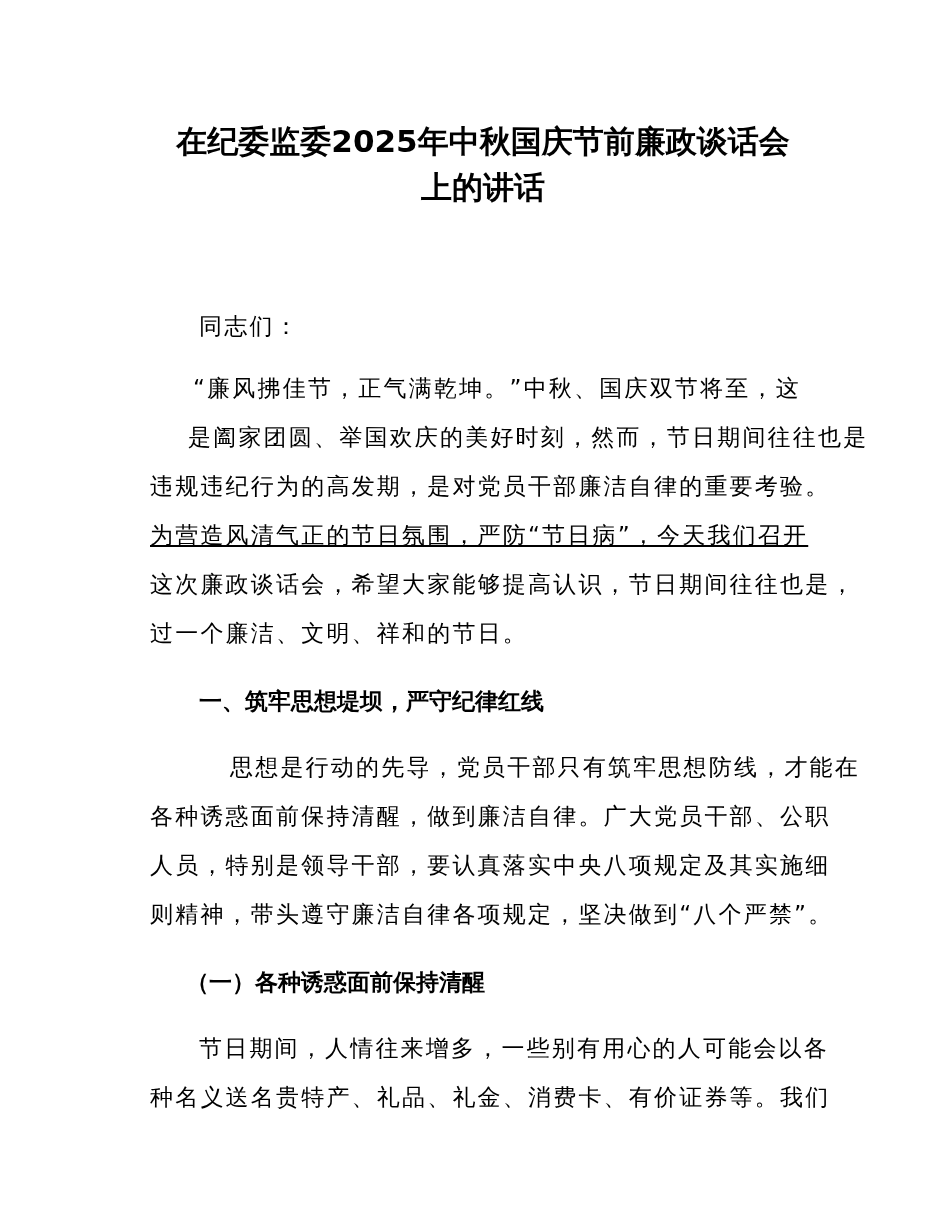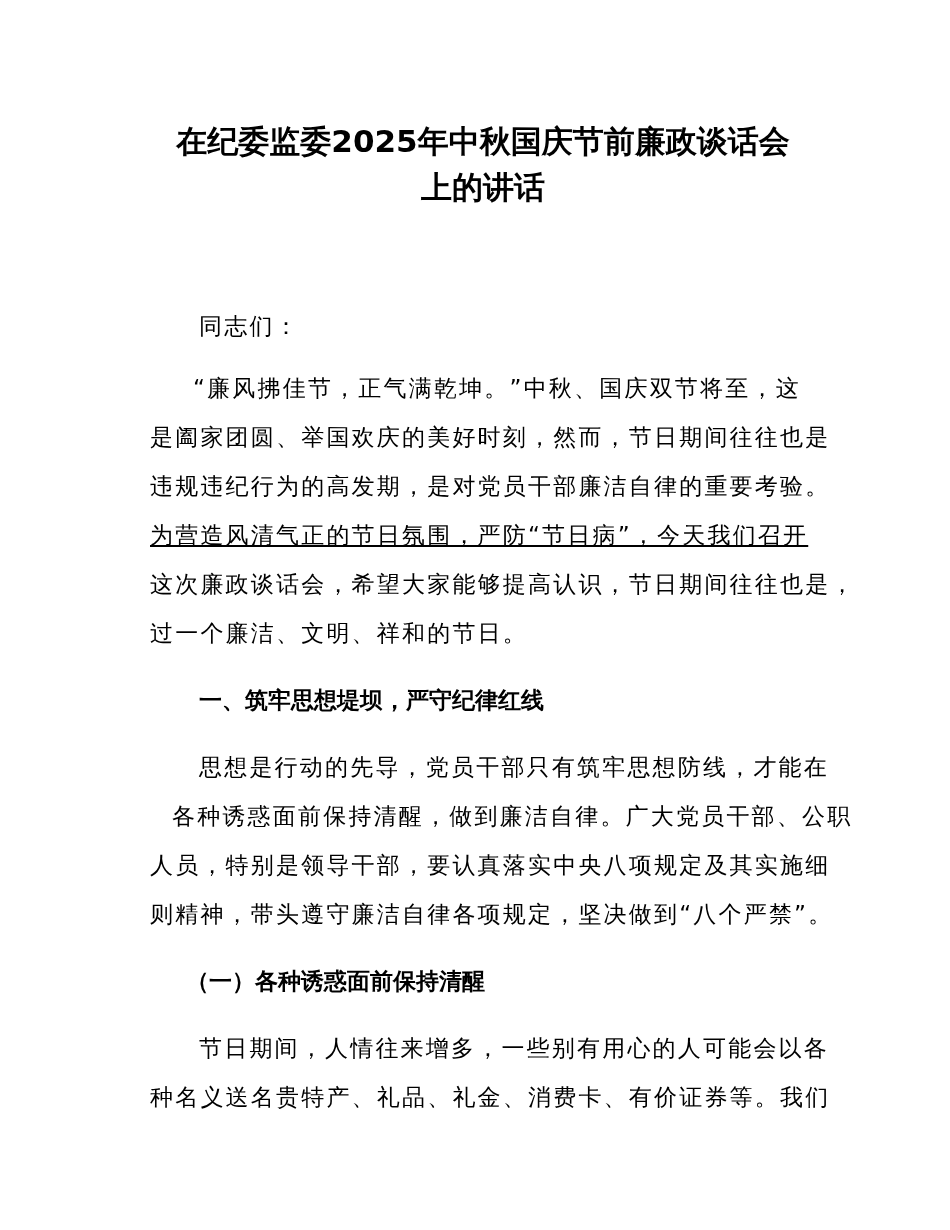--- a/index.html
+++ b/index.html
@@ -43,47 +43,46 @@
       letter-spacing: 2.2px;
       white-space: nowrap;
     }
     .indent { left: 191px; }
     .heading {
       position: absolute;
       font-size: 23px;
       line-height: 40px;
       font-weight: bold;
       white-space: nowrap;
-      font-family: Liberation Serif, serif;
     }
   </style>
 </head>
 <body>
 
 <div class="page">
 
   <div class="title title-line1">在纪委监委2025年中秋国庆节前廉政谈话会</div>
   <div class="title title-line2">上的讲话</div>
 
   <div class="para indent" style="top:302px;">同志们：</div>
 
   <div>
     <div class="para" style="top:364px; left:185px;">“廉风拂佳节，正气满乾坤。”中秋、国庆双节将至，这</div>
-    <div class="para" style="top:413px;">是阖家团圆、举国欢庆的美好时刻，然而，节日期间往往也是</div>
+    <div class="para" style="top:413px;margin-left:38px;">是阖家团圆、举国欢庆的美好时刻，然而，节日期间往往也是</div>
     <div class="para" style="top:462px;">违规违纪行为的高发期，是对党员干部廉洁自律的重要考验。</div>
     <div class="para" style="top:511px;text-decoration:underline;">为营造风清气正的节日氛围，严防“节日病”，今天我们召开</div>
     <div class="para" style="top:560px;">这次廉政谈话会，希望大家能够提高认识，节日期间往往也是，</div>
     <div class="para" style="top:609px;">过一个廉洁、文明、祥和的节日。</div>
   </div>
 
   <div class="heading" style="top:681px; left:191px;">一、筑牢思想堤坝，严守纪律红线</div>
 
   <div>
-    <div class="para indent" style="top:743px;">思想是行动的先导，党员干部只有筑牢思想防线，才能在</div>
-    <div class="para" style="top:792px;margin-left:22px;">各种诱惑面前保持清醒，做到廉洁自律。广大党员干部、公职</div>
+    <div class="para indent" style="top:743px;margin-left:31px;">思想是行动的先导，党员干部只有筑牢思想防线，才能在</div>
+    <div class="para" style="top:792px;">各种诱惑面前保持清醒，做到廉洁自律。广大党员干部、公职</div>
     <div class="para" style="top:841px;">人员，特别是领导干部，要认真落实中央八项规定及其实施细</div>
     <div class="para" style="top:890px;">则精神，带头遵守廉洁自律各项规定，坚决做到“八个严禁”。</div>
   </div>
 
   <div class="heading" style="top:962px; left:178px;">（一）各种诱惑面前保持清醒</div>
 
   <div>
     <div class="para indent" style="top:1024px;">节日期间，人情往来增多，一些别有用心的人可能会以各</div>
     <div class="para" style="top:1073px;">种名义送名贵特产、礼品、礼金、消费卡、有价证券等。我们</div>
   </div>

